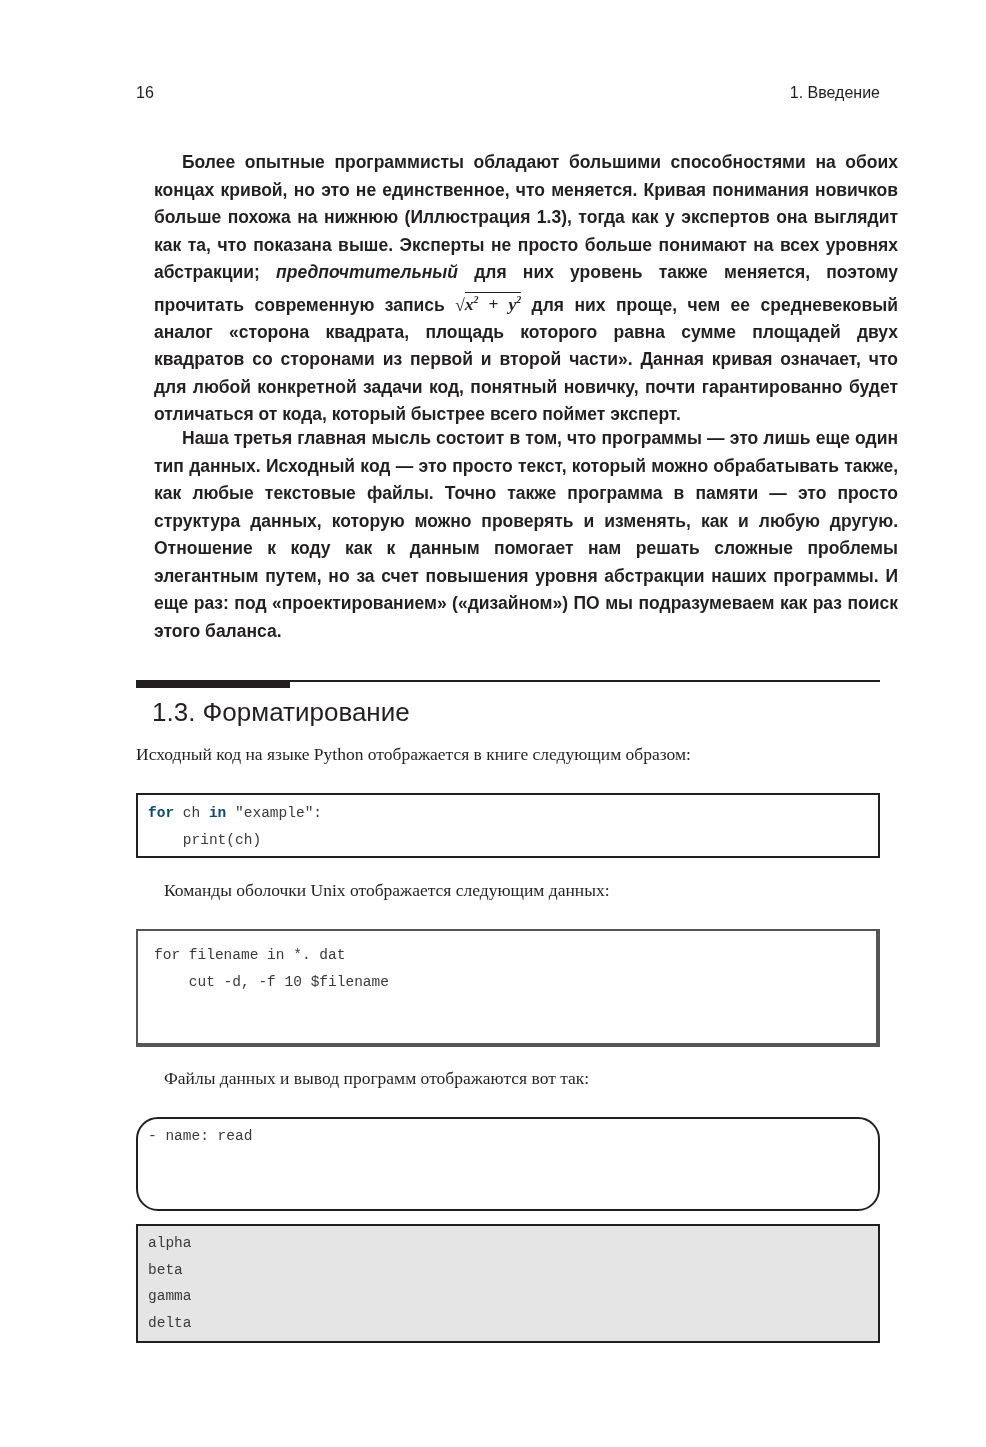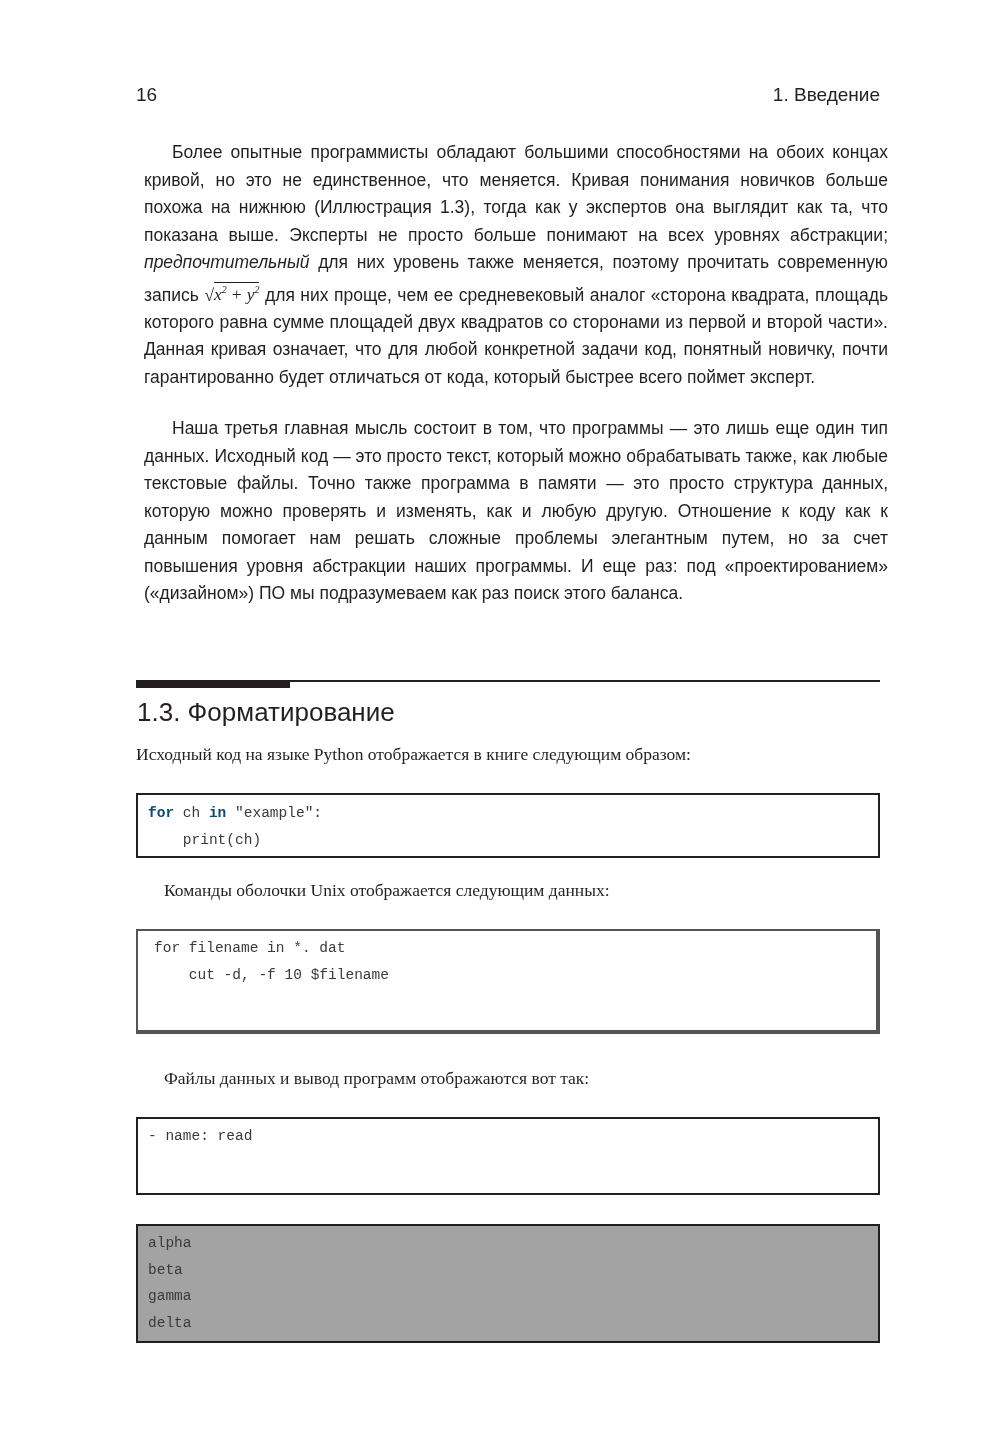--- a/index.html
+++ b/index.html
@@ -1,32 +1,32 @@
 <!DOCTYPE html>
 <html><head>
 <meta charset="utf-8">
 <style>
   html, body { margin: 0; padding: 0; background: #ffffff; }
   body { width: 986px; height: 1447px; position: relative; font-family: "Liberation Sans", sans-serif; color: #231f20; }
   .page { position: absolute; left: 136px; top: 0; width: 744px; }
-  .running-head { position: absolute; top: 84px; left: 0; width: 744px; font-size: 19px; display: flex; justify-content: space-between; gap: 8px; }
-  .para { font-size: 17.5px; line-height: 27.5px; text-align: justify; text-align-last: left; margin: 8px; text-indent: 28px; }
+  .running-head { position: absolute; top: 84px; left: 0; width: 744px; font-size: 16px; display: flex; justify-content: space-between; gap: 8px; }
+  .para { font-size: 17.5px; line-height: 27.5px; text-align: justify; text-align-last: left; margin: 18px; text-indent: 28px; font-weight: bold; }
   .p1 { position: absolute; top: 131px; left: 0; width: 744px; }
   .p2 { position: absolute; top: 407px; left: 0; width: 744px; }
   .rule { position: absolute; top: 680px; left: 0; width: 744px; height: 2px; background: #231f20; }
   .rule-thick { position: absolute; top: 680px; left: 0; width: 154px; height: 8px; background: #231f20; }
-  .section-title { position: absolute; top: 697px; left: 1px; font-size: 26px; margin: 0; font-weight: normal; }
+  .section-title { position: absolute; top: 697px; left: 16px; font-size: 26px; margin: 0; font-weight: normal; }
   .intro { position: absolute; left: 0; font-size: 17.5px; margin: 0; font-family: Liberation Serif, serif; }
   .indent { text-indent: 28px; }
   .codebox { position: absolute; left: 0; width: 744px; box-sizing: border-box; border: 2px solid #231f20; font-family: "Liberation Mono", monospace; font-size: 14.5px; color: #3a3a3a; }
   .codebox .line { height: 26.5px; line-height: 26.5px; white-space: pre; }
   .cb1 { top: 793px; height: 65px; padding: 5px 10px; }
-  .cb2 { top: 929px; height: 105px; padding: 4px 16px; border: 2px solid #555; border-right-width: 4px; border-bottom-width: 4px; }
-  .cb3 { top: 1117px; height: 78px; padding: 4px 10px; }
-  .cb4 { top: 1224px; height: 119px; padding: 4px 10px; background: #a3a3a3; }
+  .cb2 { top: 929px; height: 118px; padding: 11px 16px; border: 2px solid #555; border-right-width: 4px; border-bottom-width: 4px; }
+  .cb3 { top: 1117px; height: 94px; padding: 4px 10px; border-radius: 22px; }
+  .cb4 { top: 1224px; height: 119px; padding: 4px 10px; background: #e5e5e5; }
   .kw { font-weight: bold; color: #0c4a6e; }
   .sqrt { font-family: "Liberation Serif", serif; font-style: italic; }
   .sqrt .rad { font-style: normal; }
   .sqrt .over { border-top: 1px solid #231f20; padding-top: 1px; }
   sup { font-size: 10px; }
 </style>
 </head>
 <body>
 
 <div class="page">

